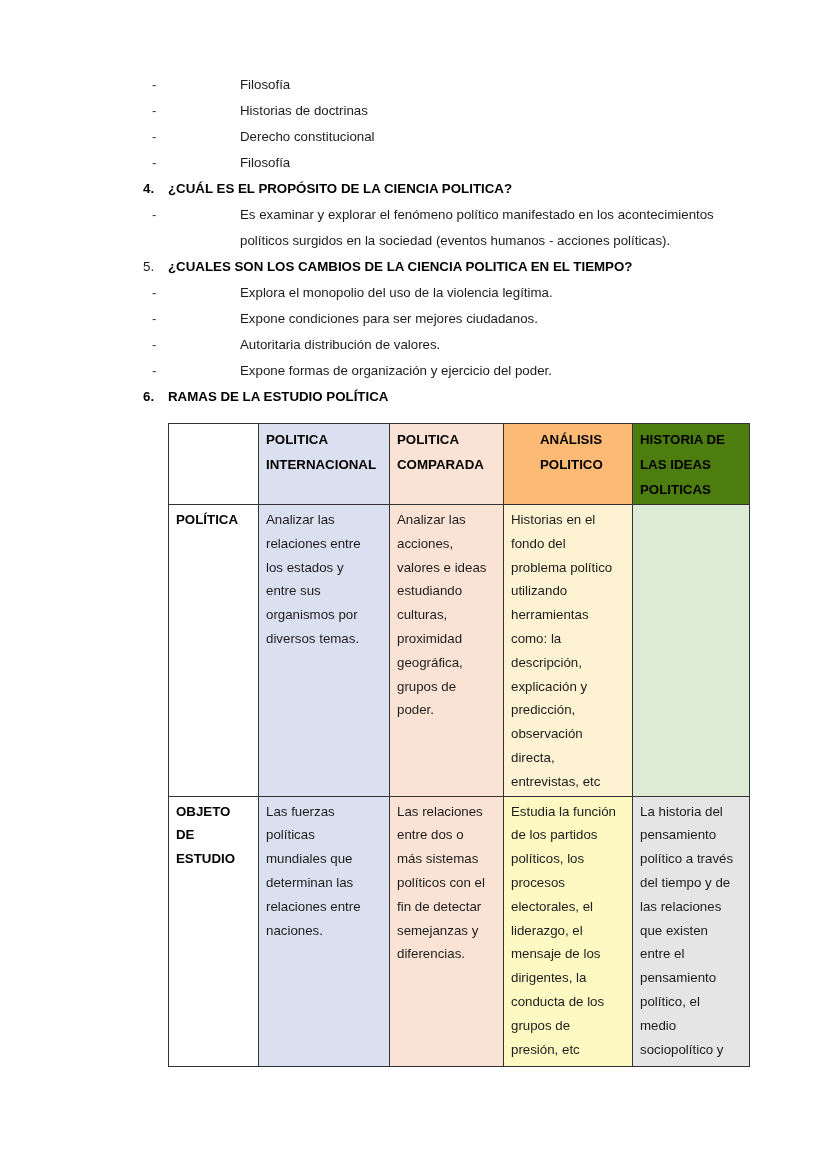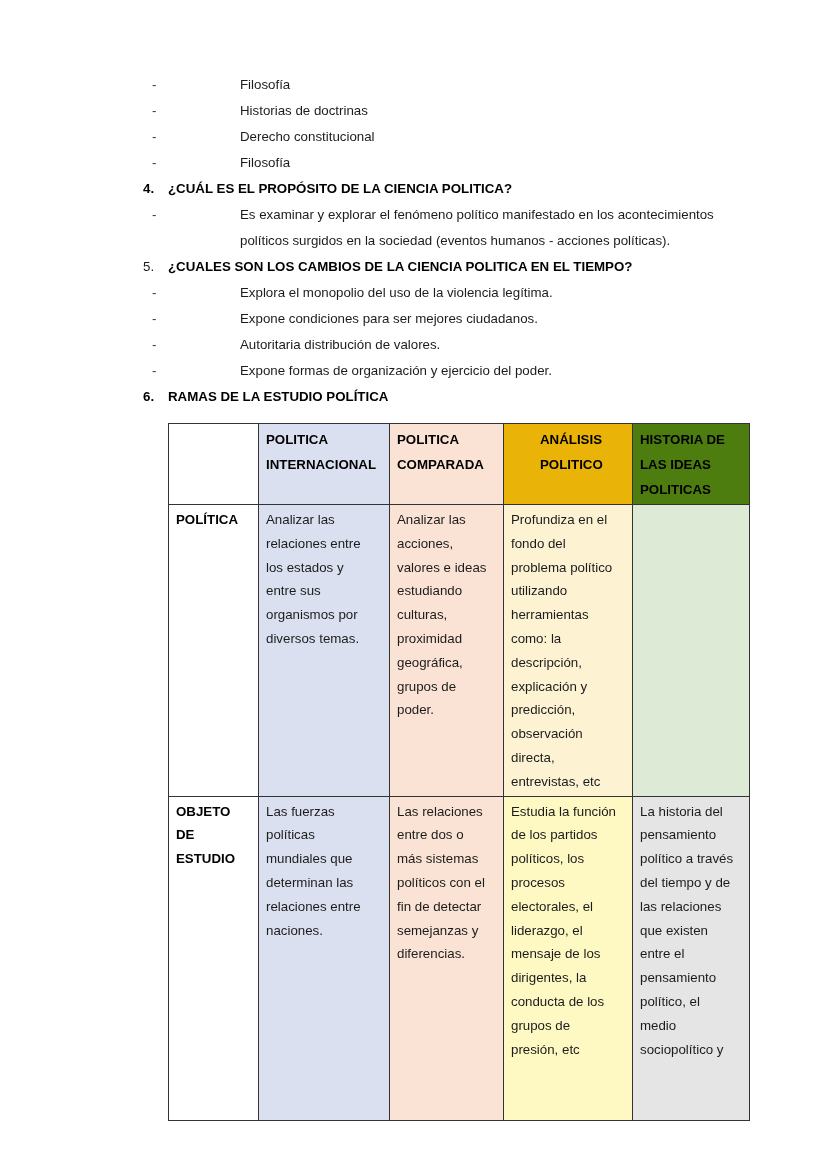--- a/index.html
+++ b/index.html
@@ -36,21 +36,21 @@
     font-size: 13.3px;
     line-height: 23.8px;
     padding: 3px 4px 2px 7px;
     white-space: pre-line;
     overflow: hidden;
   }
   table.ramas thead th { font-weight: bold; line-height: 25px; color: #000; margin-top: 48px; }
   table.ramas th.rowlabel { font-weight: bold; background: #ffffff; color: #000; }
   tr.header-row { height: 76px; }
   tr.row-funcion { height: 285px; }
-  tr.row-objeto { height: 324px; }
+  tr.row-objeto { height: 270px; }
 </style>
 </head>
 <body>
 
 <div class="doc">
 
   <div>
     <div class="line-item dash-item">
       <span class="dash">-</span>
       <span class="txt">Filosofía</span>
@@ -117,21 +117,21 @@
       <col style="width:129px">
       <col style="width:117px">
     </colgroup>
     <thead>
       <tr class="header-row">
         <th></th>
         <th style="background-color: rgb(219, 224, 240);">POLITICA
 INTERNACIONAL</th>
         <th style="background-color: rgb(250, 227, 212);">POLITICA
 COMPARADA</th>
-        <th style="background-color: #eab308; padding-left: 36px;">ANÁLISIS
+        <th style="background-color: #fdba74; padding-left: 36px;">ANÁLISIS
 POLITICO</th>
         <th style="background-color: #4d7c0f;">HISTORIA DE
 LAS IDEAS
 POLITICAS</th>
       </tr>
     </thead>
     <tbody>
       <tr class="row-funcion">
         <th class="rowlabel">POLÍTICA</th>
         <td style="background-color: rgb(219, 224, 240);">Analizar las
@@ -142,21 +142,21 @@
 diversos temas.</td>
         <td style="background-color: rgb(250, 227, 212);">Analizar las
 acciones,
 valores e ideas
 estudiando
 culturas,
 proximidad
 geográfica,
 grupos de
 poder.</td>
-        <td style="background-color: rgb(253, 242, 209);">Profundiza en el
+        <td style="background-color: rgb(253, 242, 209);">Historias en el
 fondo del
 problema político
 utilizando
 herramientas
 como: la
 descripción,
 explicación y
 predicción,
 observación
 directa,

